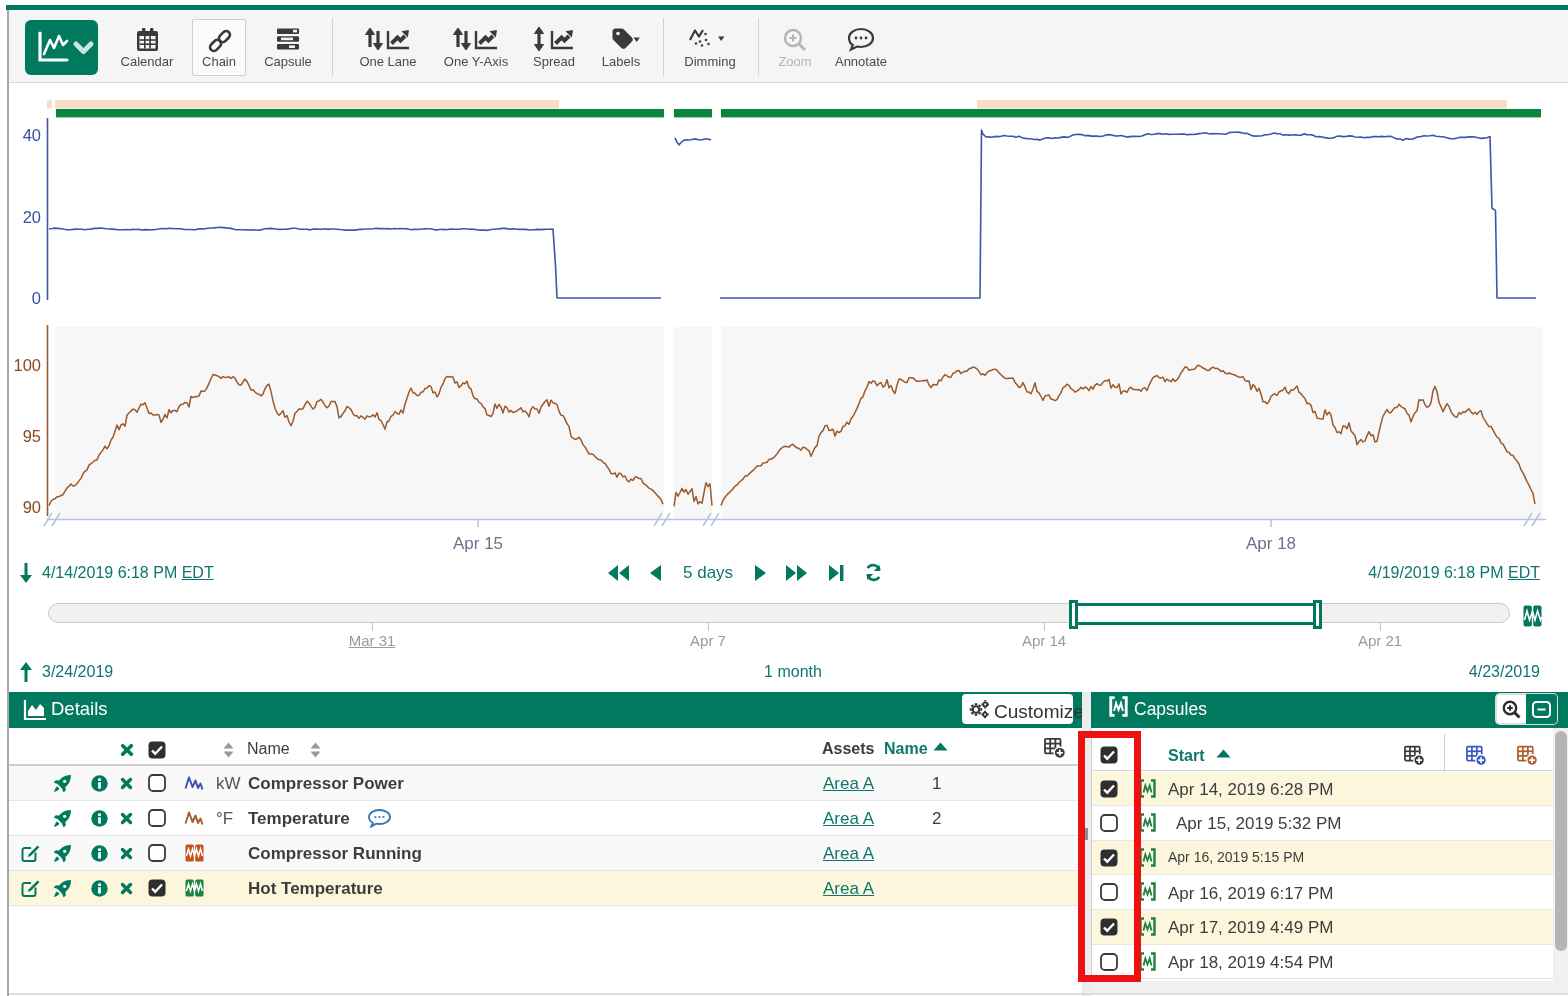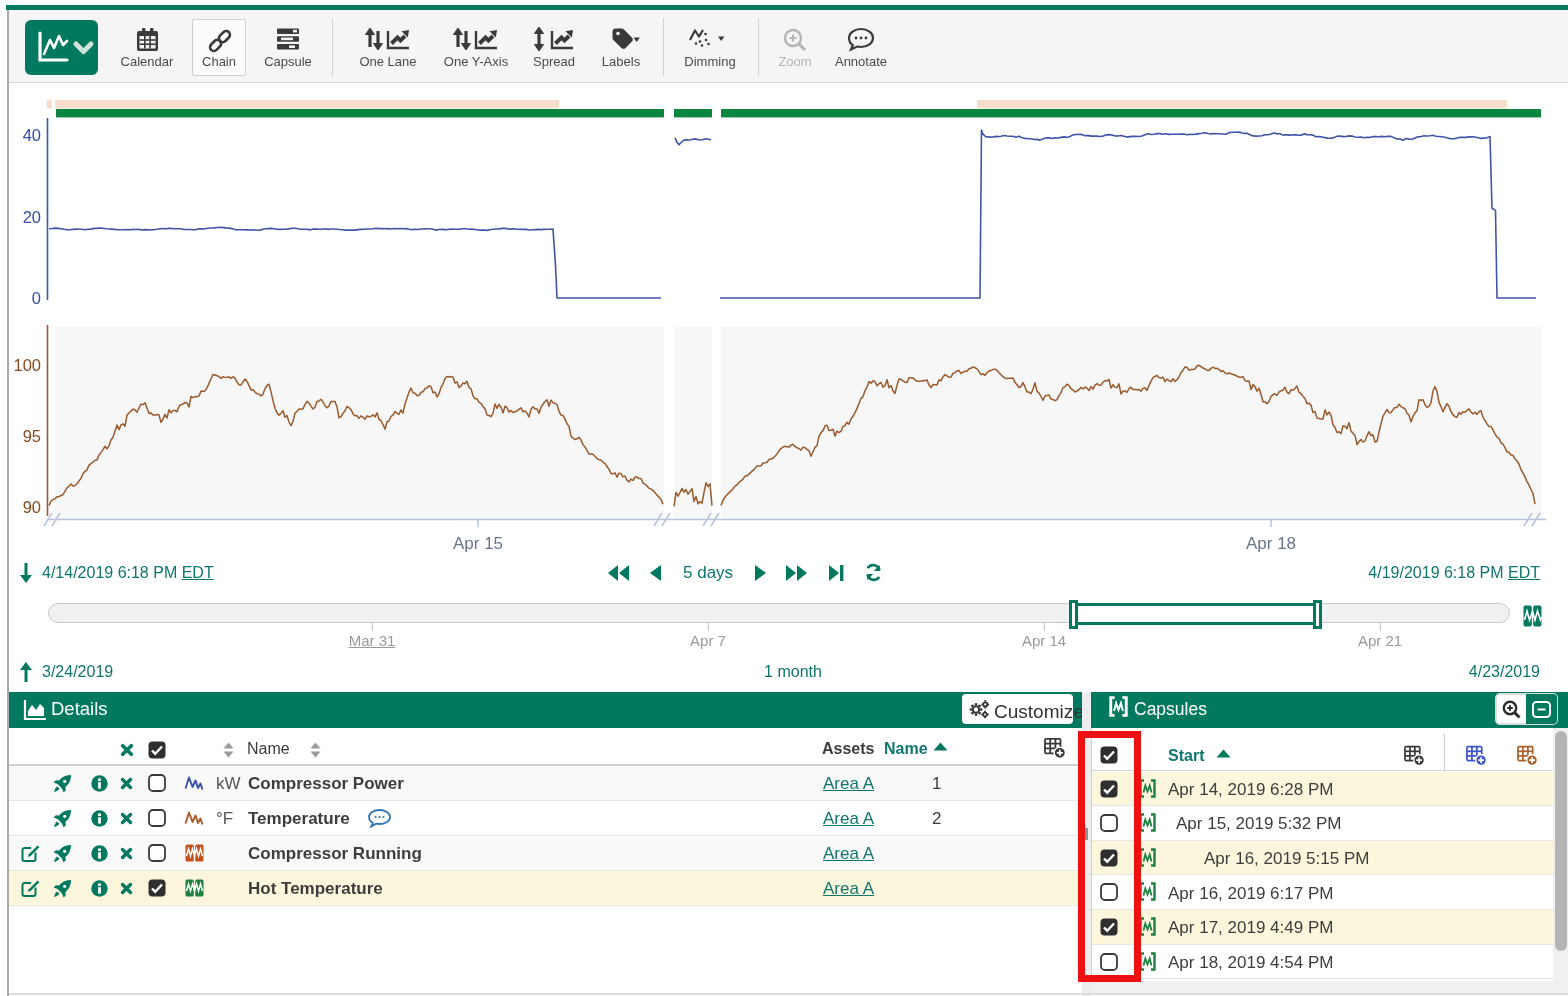--- a/index.html
+++ b/index.html
@@ -526,21 +526,21 @@
     <div class="abs" style="left:1168px;top:814.1px;font-size:17px;color:#3d3d3d;margin-left:8px;">Apr 15, 2019 5:32 PM</div>
     <div class="abs" style="left:1091px;top:840.8px;width:462px;height:34.65px;background:#fcf6dd;border-bottom:1px solid #e6e6e6;"></div>
     <svg class="abs" style="left:1100px;top:848.8px;" width="18" height="18" viewBox="0 0 18 18">
       <rect x="0.5" y="0.5" width="17" height="17" rx="4" fill="#2f2f2f"></rect>
       <path d="M4 9.5 l3.2 3.2 L14 5.5" stroke="#fff" stroke-width="2.4" fill="none"></path>
     </svg>
     <svg class="abs" style="left:1139px;top:847.8px;" width="17" height="19" viewBox="0 0 17 19">
       <path d="M5 1.5 H1.5 V17.5 H5 M12 1.5 H15.5 V17.5 H12" stroke="#1d8240" stroke-width="2.4" fill="none"></path>
       <path d="M4.5 13.5 L6.3 6.5 L8.5 12.5 L10.7 6.5 L12.5 13.5" stroke="#1d8240" stroke-width="1.8" fill="none"></path>
     </svg>
-    <div class="abs" style="left:1168px;top:848.8px;font-size:17px;color:#3d3d3d;margin-left:36px;">Apr 16, 2019 5:15 PM</div>
+    <div class="abs" style="left:1168px;top:848.8px;font-size:14px;color:#3d3d3d;">Apr 16, 2019 5:15 PM</div>
     <div class="abs" style="left:1091px;top:875.5px;width:462px;height:34.65px;background:#fff;border-bottom:1px solid #e6e6e6;"></div>
     <svg class="abs" style="left:1100px;top:883.45px;" width="18" height="18" viewBox="0 0 18 18">
       <rect x="1" y="1" width="16" height="16" rx="4" fill="#fff" stroke="#3a3a3a" stroke-width="1.8"></rect>
     </svg>
     <svg class="abs" style="left:1139px;top:882.45px;" width="17" height="19" viewBox="0 0 17 19">
       <path d="M5 1.5 H1.5 V17.5 H5 M12 1.5 H15.5 V17.5 H12" stroke="#1d8240" stroke-width="2.4" fill="none"></path>
       <path d="M4.5 13.5 L6.3 6.5 L8.5 12.5 L10.7 6.5 L12.5 13.5" stroke="#1d8240" stroke-width="1.8" fill="none"></path>
     </svg>
     <div class="abs" style="left:1168px;top:883.5px;font-size:17px;color:#3d3d3d;">Apr 16, 2019 6:17 PM</div>
     <div class="abs" style="left:1091px;top:910.1px;width:462px;height:34.65px;background:#fcf6dd;border-bottom:1px solid #e6e6e6;"></div>

